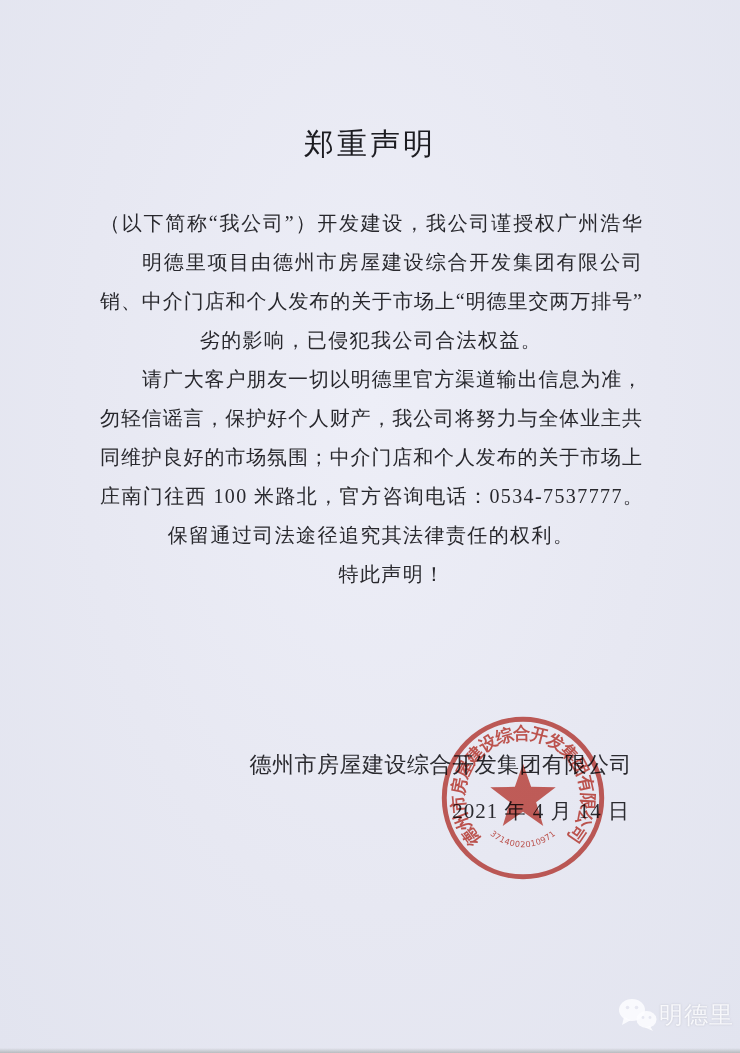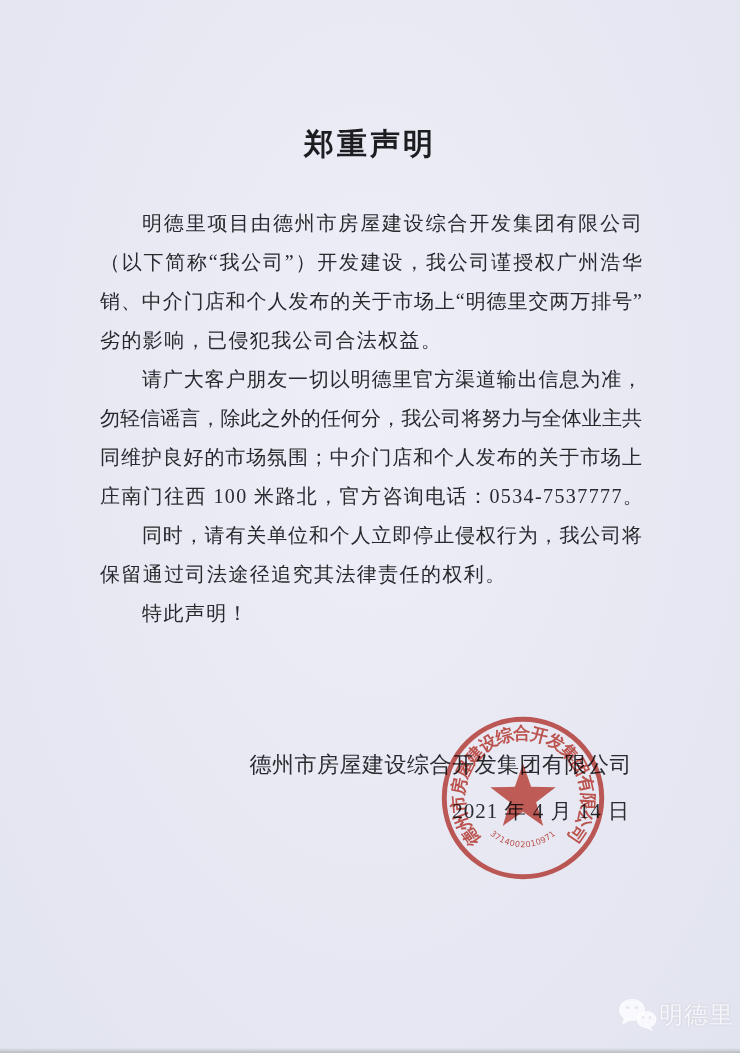--- a/index.html
+++ b/index.html
@@ -7,29 +7,29 @@
     position:relative;
     width:740px;height:1053px;
     background:radial-gradient(ellipse at 50% 38%, #edeef7 0%, #e7e8f2 55%, #e2e4ef 100%);
     font-family:"Liberation Serif","DejaVu Serif",serif;
     color:#28282d;
     overflow:hidden;
   }
   .title{
     position:absolute;left:0;top:124px;width:740px;
     margin:0;text-align:center;
-    font-size:30px;font-weight:bold;letter-spacing:3px;color:#1c1c21;
+    font-size:30px;font-weight:normal;letter-spacing:3px;color:#1c1c21;
   }
   .body{
     position:absolute;left:100px;top:204px;width:542px;
   }
   .line{
     height:39px;line-height:39px;
     font-size:20px;letter-spacing:1.4px;
-    text-align:left;white-space:nowrap;
+    text-align:center;white-space:nowrap;
   }
   .line.jfy{
     white-space:normal;
     text-align:justify;
     text-align-last:justify;
     letter-spacing:0;
   }
   .line.ind{padding-left:42px;}
   .line.ind.jfy{padding-left:42px;}
   .sig{
@@ -60,29 +60,28 @@
   }
 </style>
 </head>
 <body>
 
 <div class="paper">
 
   <h1 class="title">郑重声明</h1>
 
   <div class="body">
+    <div class="line jfy">（以下简称“我公司”）开发建设，我公司谨授权广州浩华</div>
     <div class="line jfy ind">明德里项目由德州市房屋建设综合开发集团有限公司</div>
-    <div class="line jfy">（以下简称“我公司”）开发建设，我公司谨授权广州浩华</div>
     <div class="line jfy">销、中介门店和个人发布的关于市场上“明德里交两万排号”</div>
     <div class="line">劣的影响，已侵犯我公司合法权益。</div>
     <div class="line jfy ind">请广大客户朋友一切以明德里官方渠道输出信息为准，</div>
-    <div class="line jfy">勿轻信谣言，除此之外的任何分，我公司将努力与全体业主共</div>
+    <div class="line jfy">勿轻信谣言，保护好个人财产，我公司将努力与全体业主共</div>
     <div class="line jfy">同维护良好的市场氛围；中介门店和个人发布的关于市场上</div>
     <div class="line">庄南门往西 100 米路北，官方咨询电话：0534-7537777。</div>
-    <div class="line jfy ind">同时，请有关单位和个人立即停止侵权行为，我公司将</div>
     <div class="line">保留通过司法途径追究其法律责任的权利。</div>
     <div class="line ind">特此声明！</div>
   </div>
 
   <div class="sig">德州市房屋建设综合开发集团有限公司</div>
   <div class="date">2021 年 4 月 14 日</div>
 
   <div class="seal">
     <svg width="164" height="164" viewBox="0 0 200 200">
       <defs>

